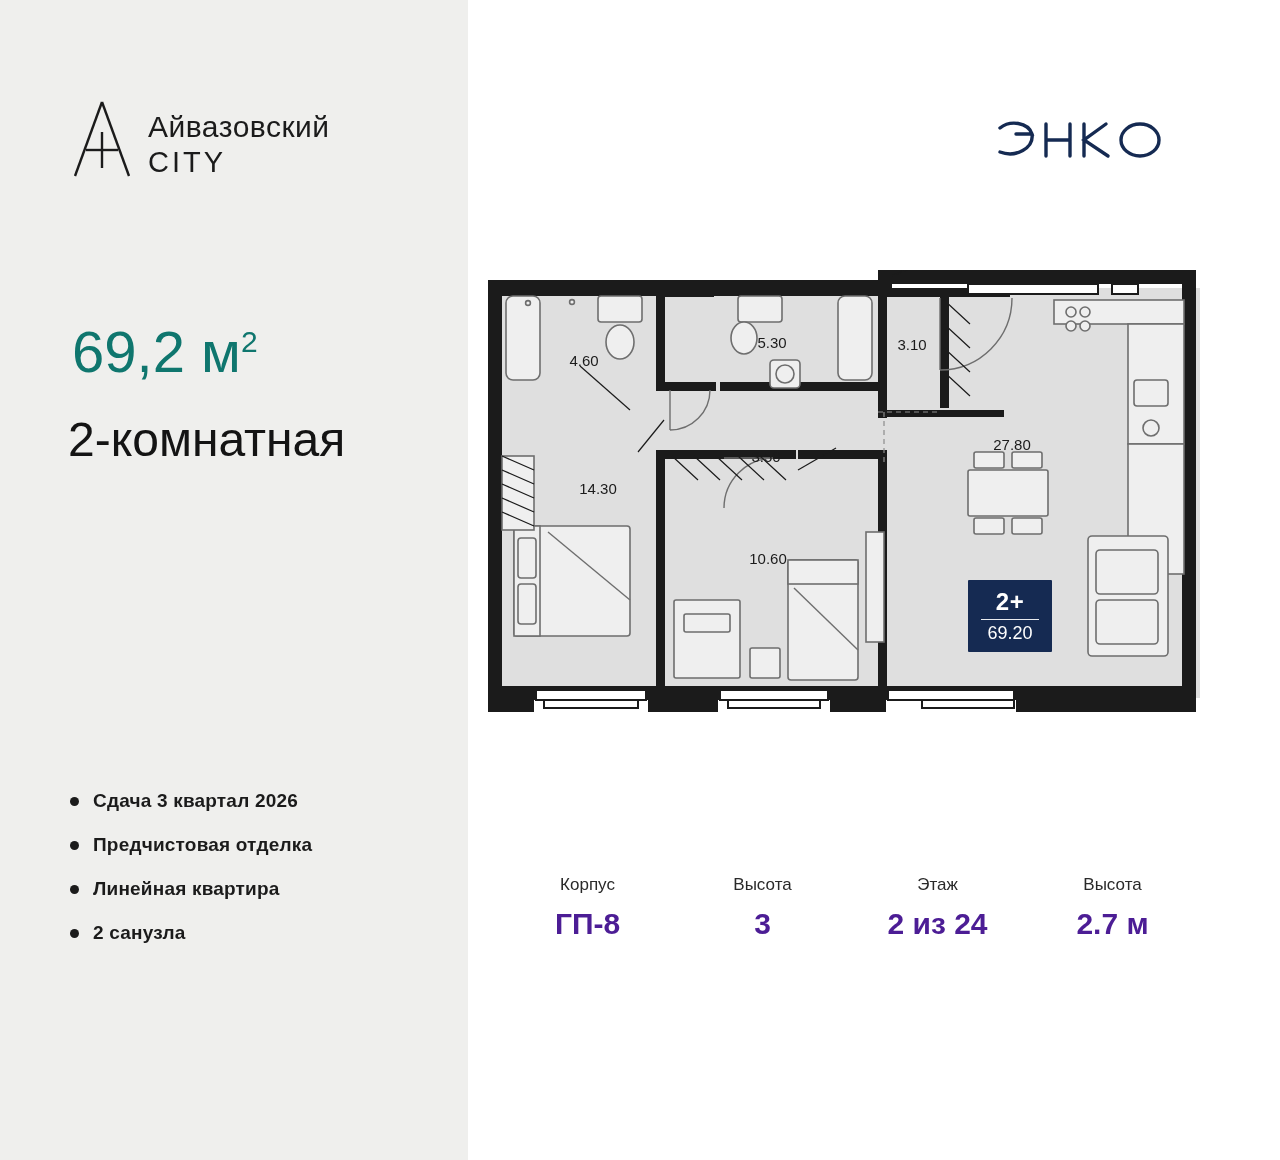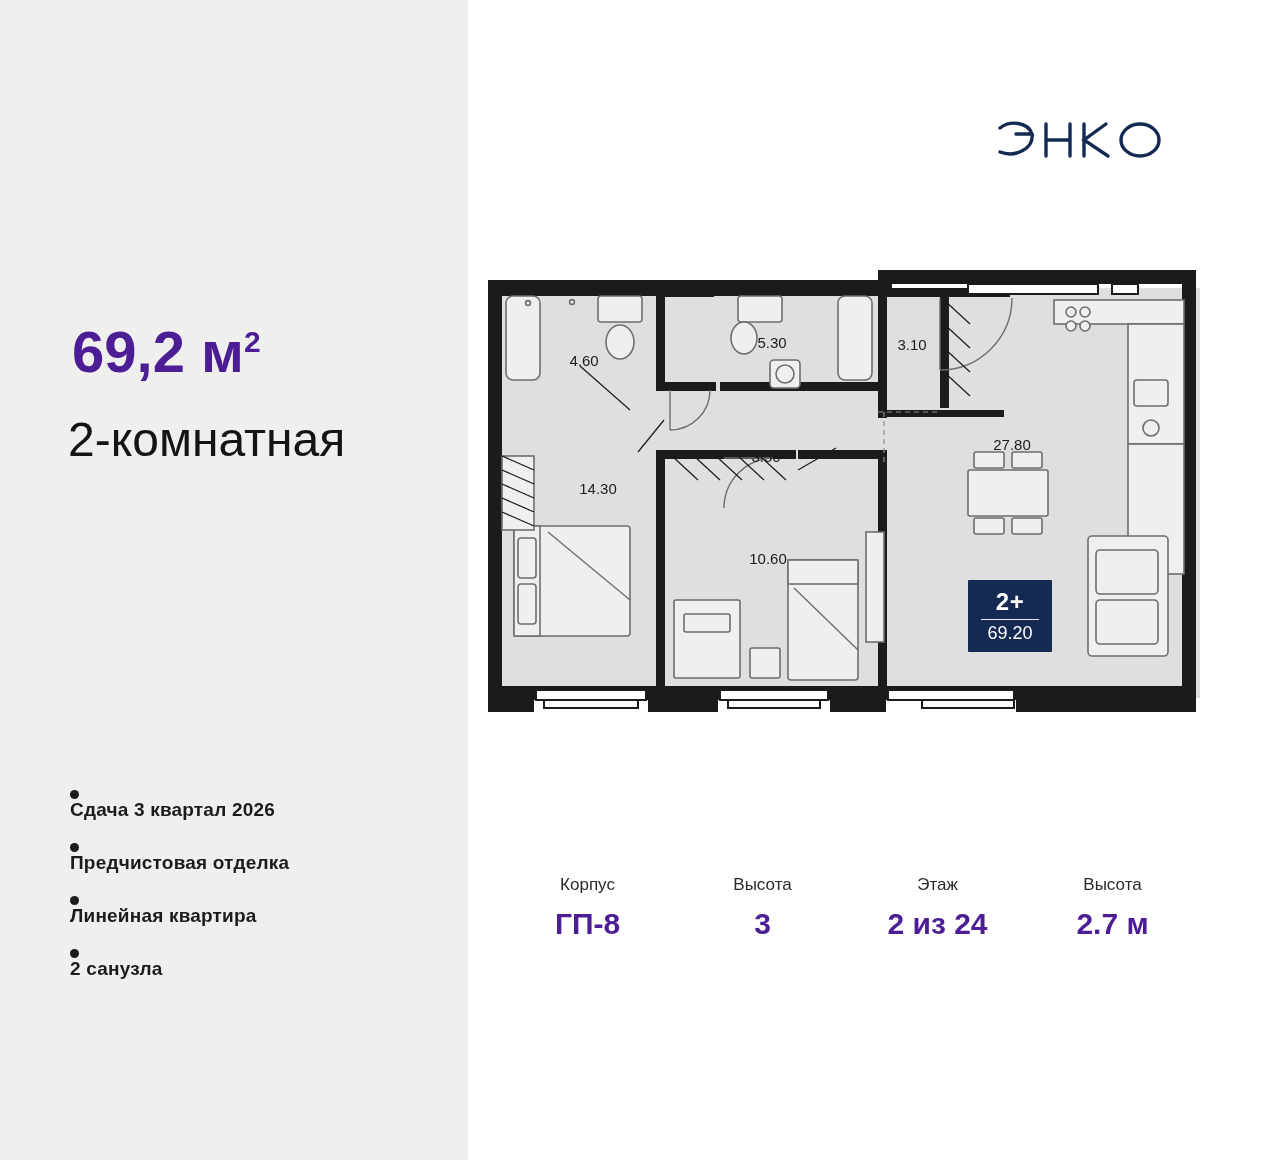--- a/index.html
+++ b/index.html
@@ -57,23 +57,23 @@
     font-size: 29px;
     letter-spacing: 3px;
     color: #1b1b1b;
     line-height: 1.2;
   }
   .area {
     position: absolute;
     left: 72px;
     top: 318px;
     font-size: 58px;
-    font-weight: bold;
+    font-weight: normal;
     letter-spacing: 0px;
-    color: #4c1d95;
+    color: #0f766e;
     white-space: nowrap;
   }
   .area sup {
     font-size: 30px;
     vertical-align: super;
   }
   .rooms {
     position: absolute;
     left: 68px;
     top: 412px;
@@ -82,22 +82,22 @@
     white-space: nowrap;
   }
   .features {
     position: absolute;
     left: 70px;
     top: 790px;
     width: 370px;
   }
   .feature {
     display: flex;
+    align-items: center;
     margin-bottom: 22px;
-    flex-direction: column;
   }
   .feature-bullet {
     width: 9px;
     height: 9px;
     border-radius: 50%;
     background: #1b1b1b;
     flex: none;
     margin-right: 14px;
   }
   .feature-label {
@@ -195,20 +195,34 @@
     font-family: "Liberation Sans", sans-serif;
   }
 </style>
 </head>
 <body>
 
 <div class="page">
 
   <div class="left-panel">
 
+    <div class="brand">
+      <div class="brand-mark">
+        <svg width="62" height="82" viewBox="0 0 62 82" xmlns="http://www.w3.org/2000/svg">
+          <path d="M30 4 L3 78" stroke="#1b1b1b" stroke-width="2.4" fill="none"></path>
+          <path d="M30 4 L57 78" stroke="#1b1b1b" stroke-width="2.4" fill="none"></path>
+          <path d="M14 52 L46 52" stroke="#1b1b1b" stroke-width="2.4" fill="none"></path>
+          <path d="M30 34 L30 70" stroke="#1b1b1b" stroke-width="2.4" fill="none"></path>
+        </svg>
+      </div>
+      <div class="brand-text">
+        <div class="brand-line1">Айвазовский</div>
+        <div class="brand-line2">CITY</div>
+      </div>
+    </div>
 
     <div class="area">
       <span>69,2 м</span><sup>2</sup>
     </div>
 
     <div class="rooms">2-комнатная</div>
 
     <div class="features">
       <div class="feature">
         <span class="feature-bullet"></span>

